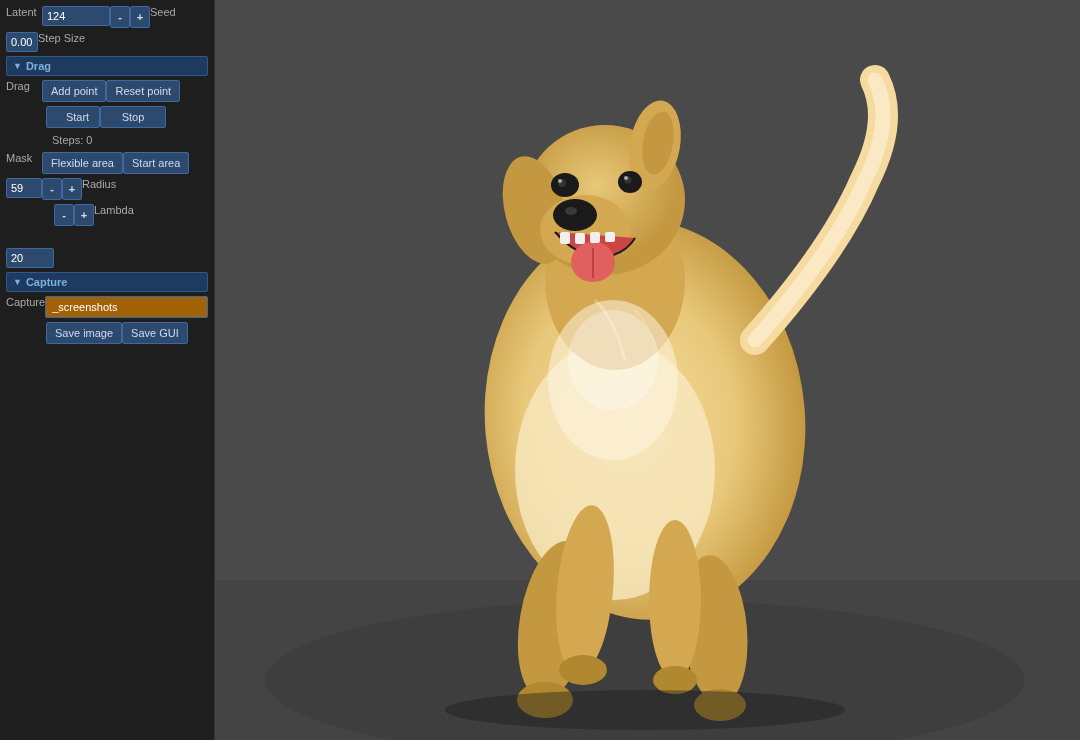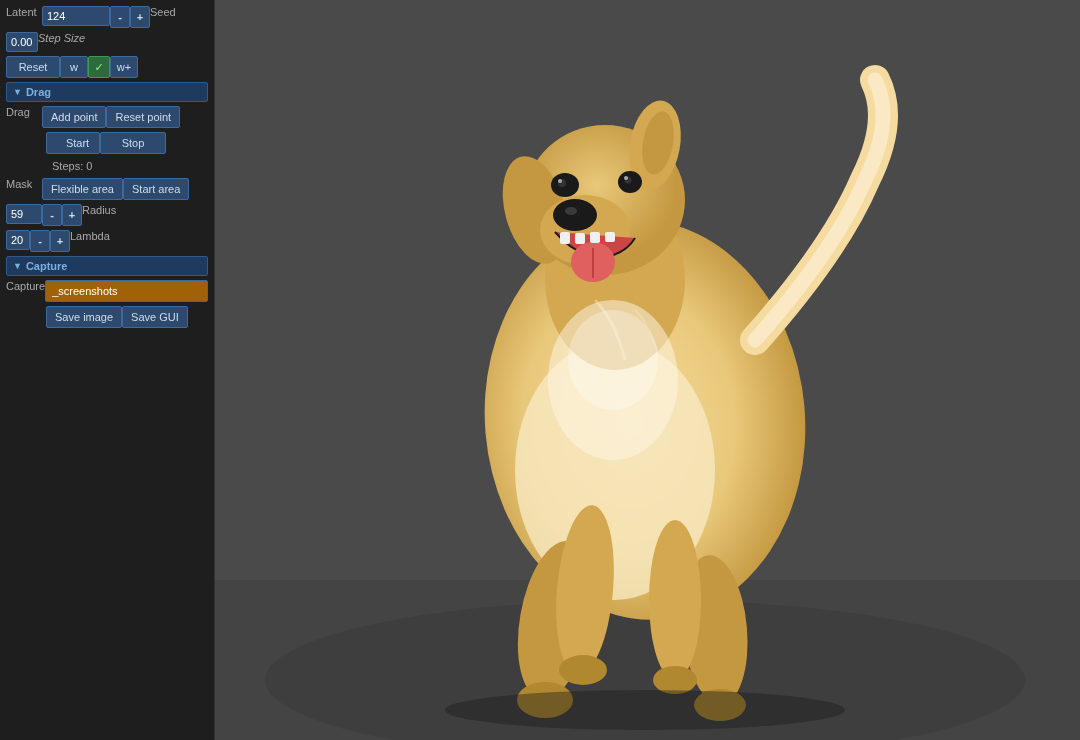--- a/index.html
+++ b/index.html
@@ -127,29 +127,23 @@
   <div class="row">
     <span class="label">Latent</span>
     <input class="input-field input-field-sm" value="124" style="width: 68px;">
     <button class="btn btn-sm">-</button>
     <button class="btn btn-sm">+</button>
     <span class="label" style="min-width:unset;">Seed</span>
   </div>
 
   <div class="row">
     <input class="input-field" value="0.001" style="width: 32px;">
-    <span class="label" style="min-width:unset;font-style:italic;">Step Size</span>
-  </div>
-
-  <div class="row">
-    <button class="btn" style="width:54px;">Reset</button>
-    <button class="btn" style="width:28px;padding:2px 4px;">w</button>
-    <button class="btn btn-check">✓</button>
-    <button class="btn" style="width:28px;padding:2px 4px;">w+</button>
-  </div>
+    <span class="label" style="min-width:unset;">Step Size</span>
+  </div>
+
 
   <div class="section-header">
     <span class="triangle">▼</span>
     <span>Drag</span>
   </div>
 
   <div class="row">
     <span class="label">Drag</span>
     <button class="btn">Add point</button>
     <button class="btn">Reset point</button>
@@ -172,21 +166,21 @@
 
 
   <div class="row">
     <input class="input-field input-field-sm" value="59" style="width: 36px;">
     <button class="btn btn-sm">-</button>
     <button class="btn btn-sm">+</button>
     <span class="label" style="min-width:unset;">Radius</span>
   </div>
 
   <div class="row">
-    <input class="input-field input-field-sm" value="20" style="width: 24px;">
+    <input class="input-field input-field-sm" value="20" style="width: 48px; margin-top: 44px;">
     <button class="btn btn-sm">-</button>
     <button class="btn btn-sm">+</button>
     <span class="label" style="min-width:unset;">Lambda</span>
   </div>
 
   <div class="section-header">
     <span class="triangle">▼</span>
     <span>Capture</span>
   </div>
 

